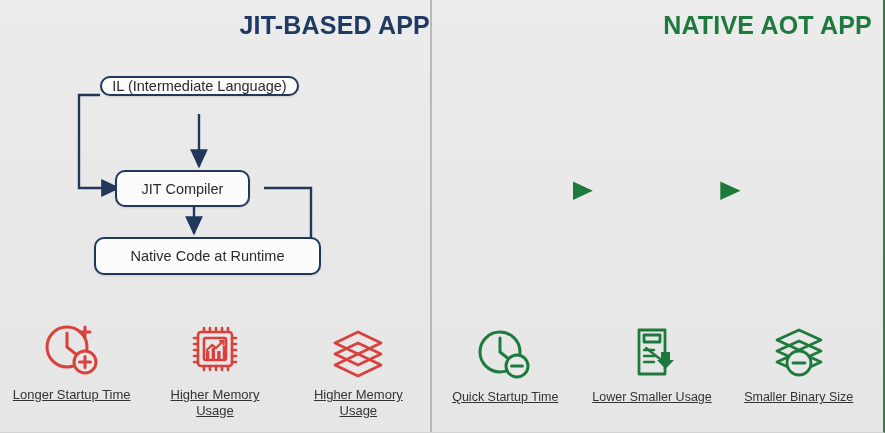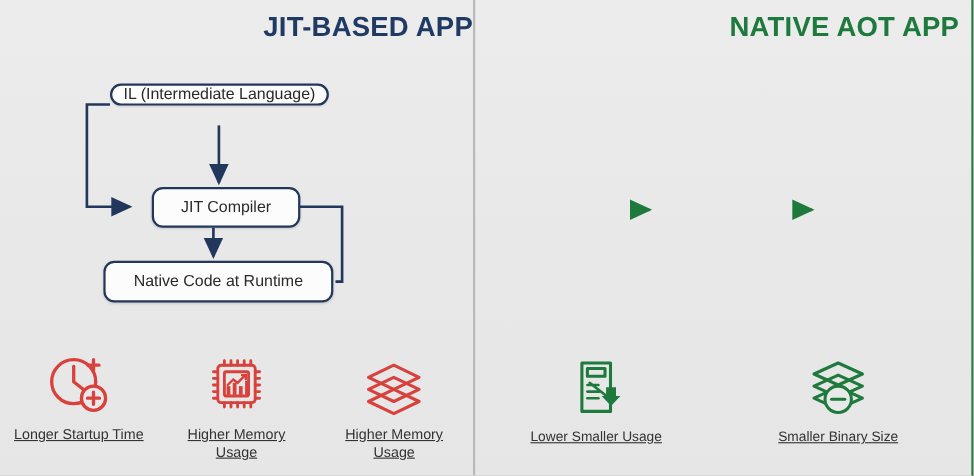--- a/index.html
+++ b/index.html
@@ -43,22 +43,22 @@
     display:flex;align-items:center;justify-content:center;
     font-size:14.5px;
     color:#2a2a2a;
     box-shadow:0 1px 2px rgba(0,0,0,0.12);
     box-sizing:border-box;
     white-space:nowrap;
   }
   .fbox.navy{border:2px solid #22375c;}
 
   #box-il      {left:100px;top:76px;width:199px;height:20px;}
-  #box-jit     {left:138px;top:170px;width:135px;height:37px;}
-  #box-native  {left:94px;top:237px;width:209px;height:38px;}
+  #box-jit     {left:115px;top:170px;width:135px;height:37px;}
+  #box-native  {left:94px;top:237px;width:227px;height:38px;}
 
   svg.overlay{position:absolute;left:0;top:0;width:100%;height:433px;pointer-events:none;}
 
   
   .features{position:absolute;bottom:14px;left:0;width:100%;display:flex;}
   .feature{flex:1;display:flex;flex-direction:column;align-items:center;}
   .feature .ficon{height:64px;display:flex;align-items:flex-end;justify-content:center;}
   .feature .flabel{
     margin-top:9px;text-align:center;
     font-size:13px;line-height:16px;color:#333333;
@@ -172,20 +172,33 @@
         </marker>
       </defs>
       <g fill="none" stroke="#1e7a3c" stroke-width="2.6">
         <path d="M146,190 L163,190" marker-end="url(#arrGreen)"></path>
         <path d="M298,190 L315,190" marker-end="url(#arrGreen)"></path>
       </g>
     </svg>
 
     <div class="features" id="features-right">
 
+      <div class="feature">
+        <div class="ficon">
+          <svg width="62" height="54" viewBox="0 0 62 54">
+            <g fill="none" stroke="#1e7a3c" stroke-width="3">
+              <circle cx="26" cy="26" r="20"></circle>
+              <path d="M26,12 L26,26 L36,34" stroke-linecap="round"></path>
+              <circle cx="43" cy="40" r="11" fill="#e9e9e9"></circle>
+              <path d="M37.5,40 L48.5,40" stroke-linecap="round"></path>
+            </g>
+          </svg>
+        </div>
+        <div class="flabel">Quick Startup Time</div>
+      </div>
 
       <div class="feature">
         <div class="ficon">
           <svg width="56" height="56" viewBox="0 0 56 56">
             <g fill="none" stroke="#1e7a3c" stroke-width="2.8" stroke-linejoin="round">
               <path d="M15,6 L41,6 L41,50 L15,50 Z" rx="2"></path>
               <rect x="20" y="11" width="16" height="7"></rect>
             </g>
             <g fill="none" stroke="#1e7a3c" stroke-width="2.4" stroke-linecap="round">
               <path d="M20,26 L30,26"></path>

